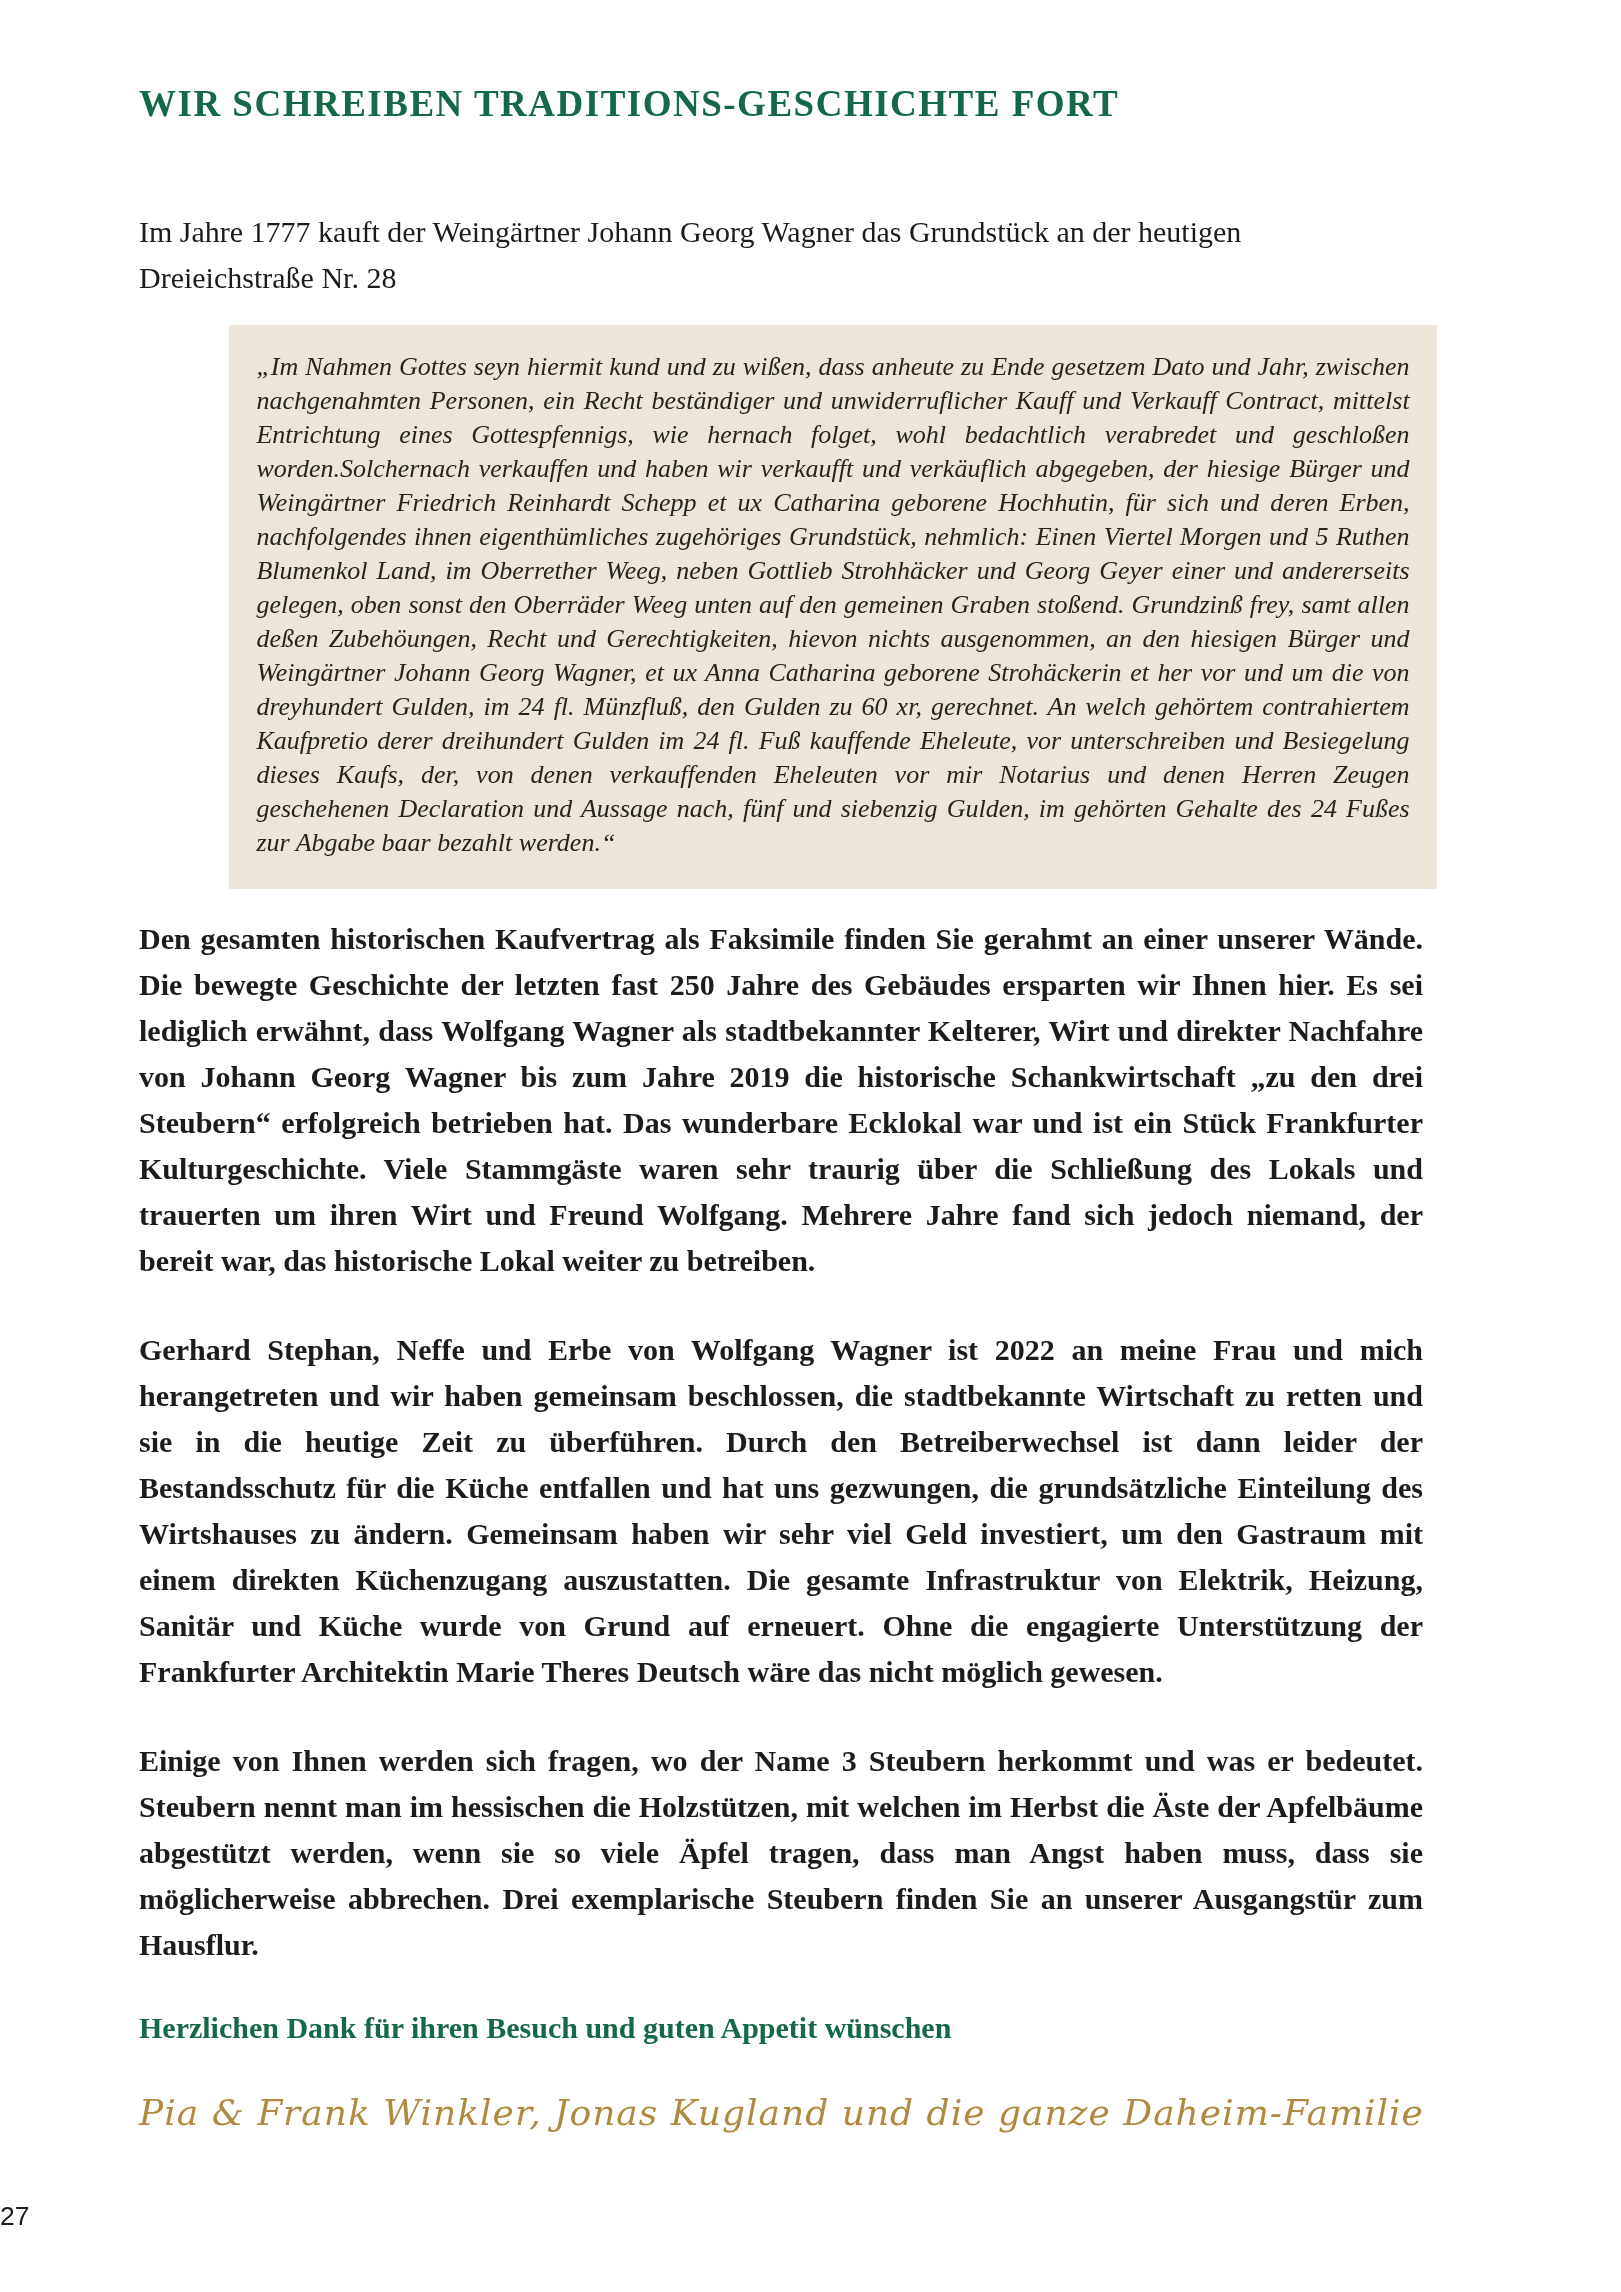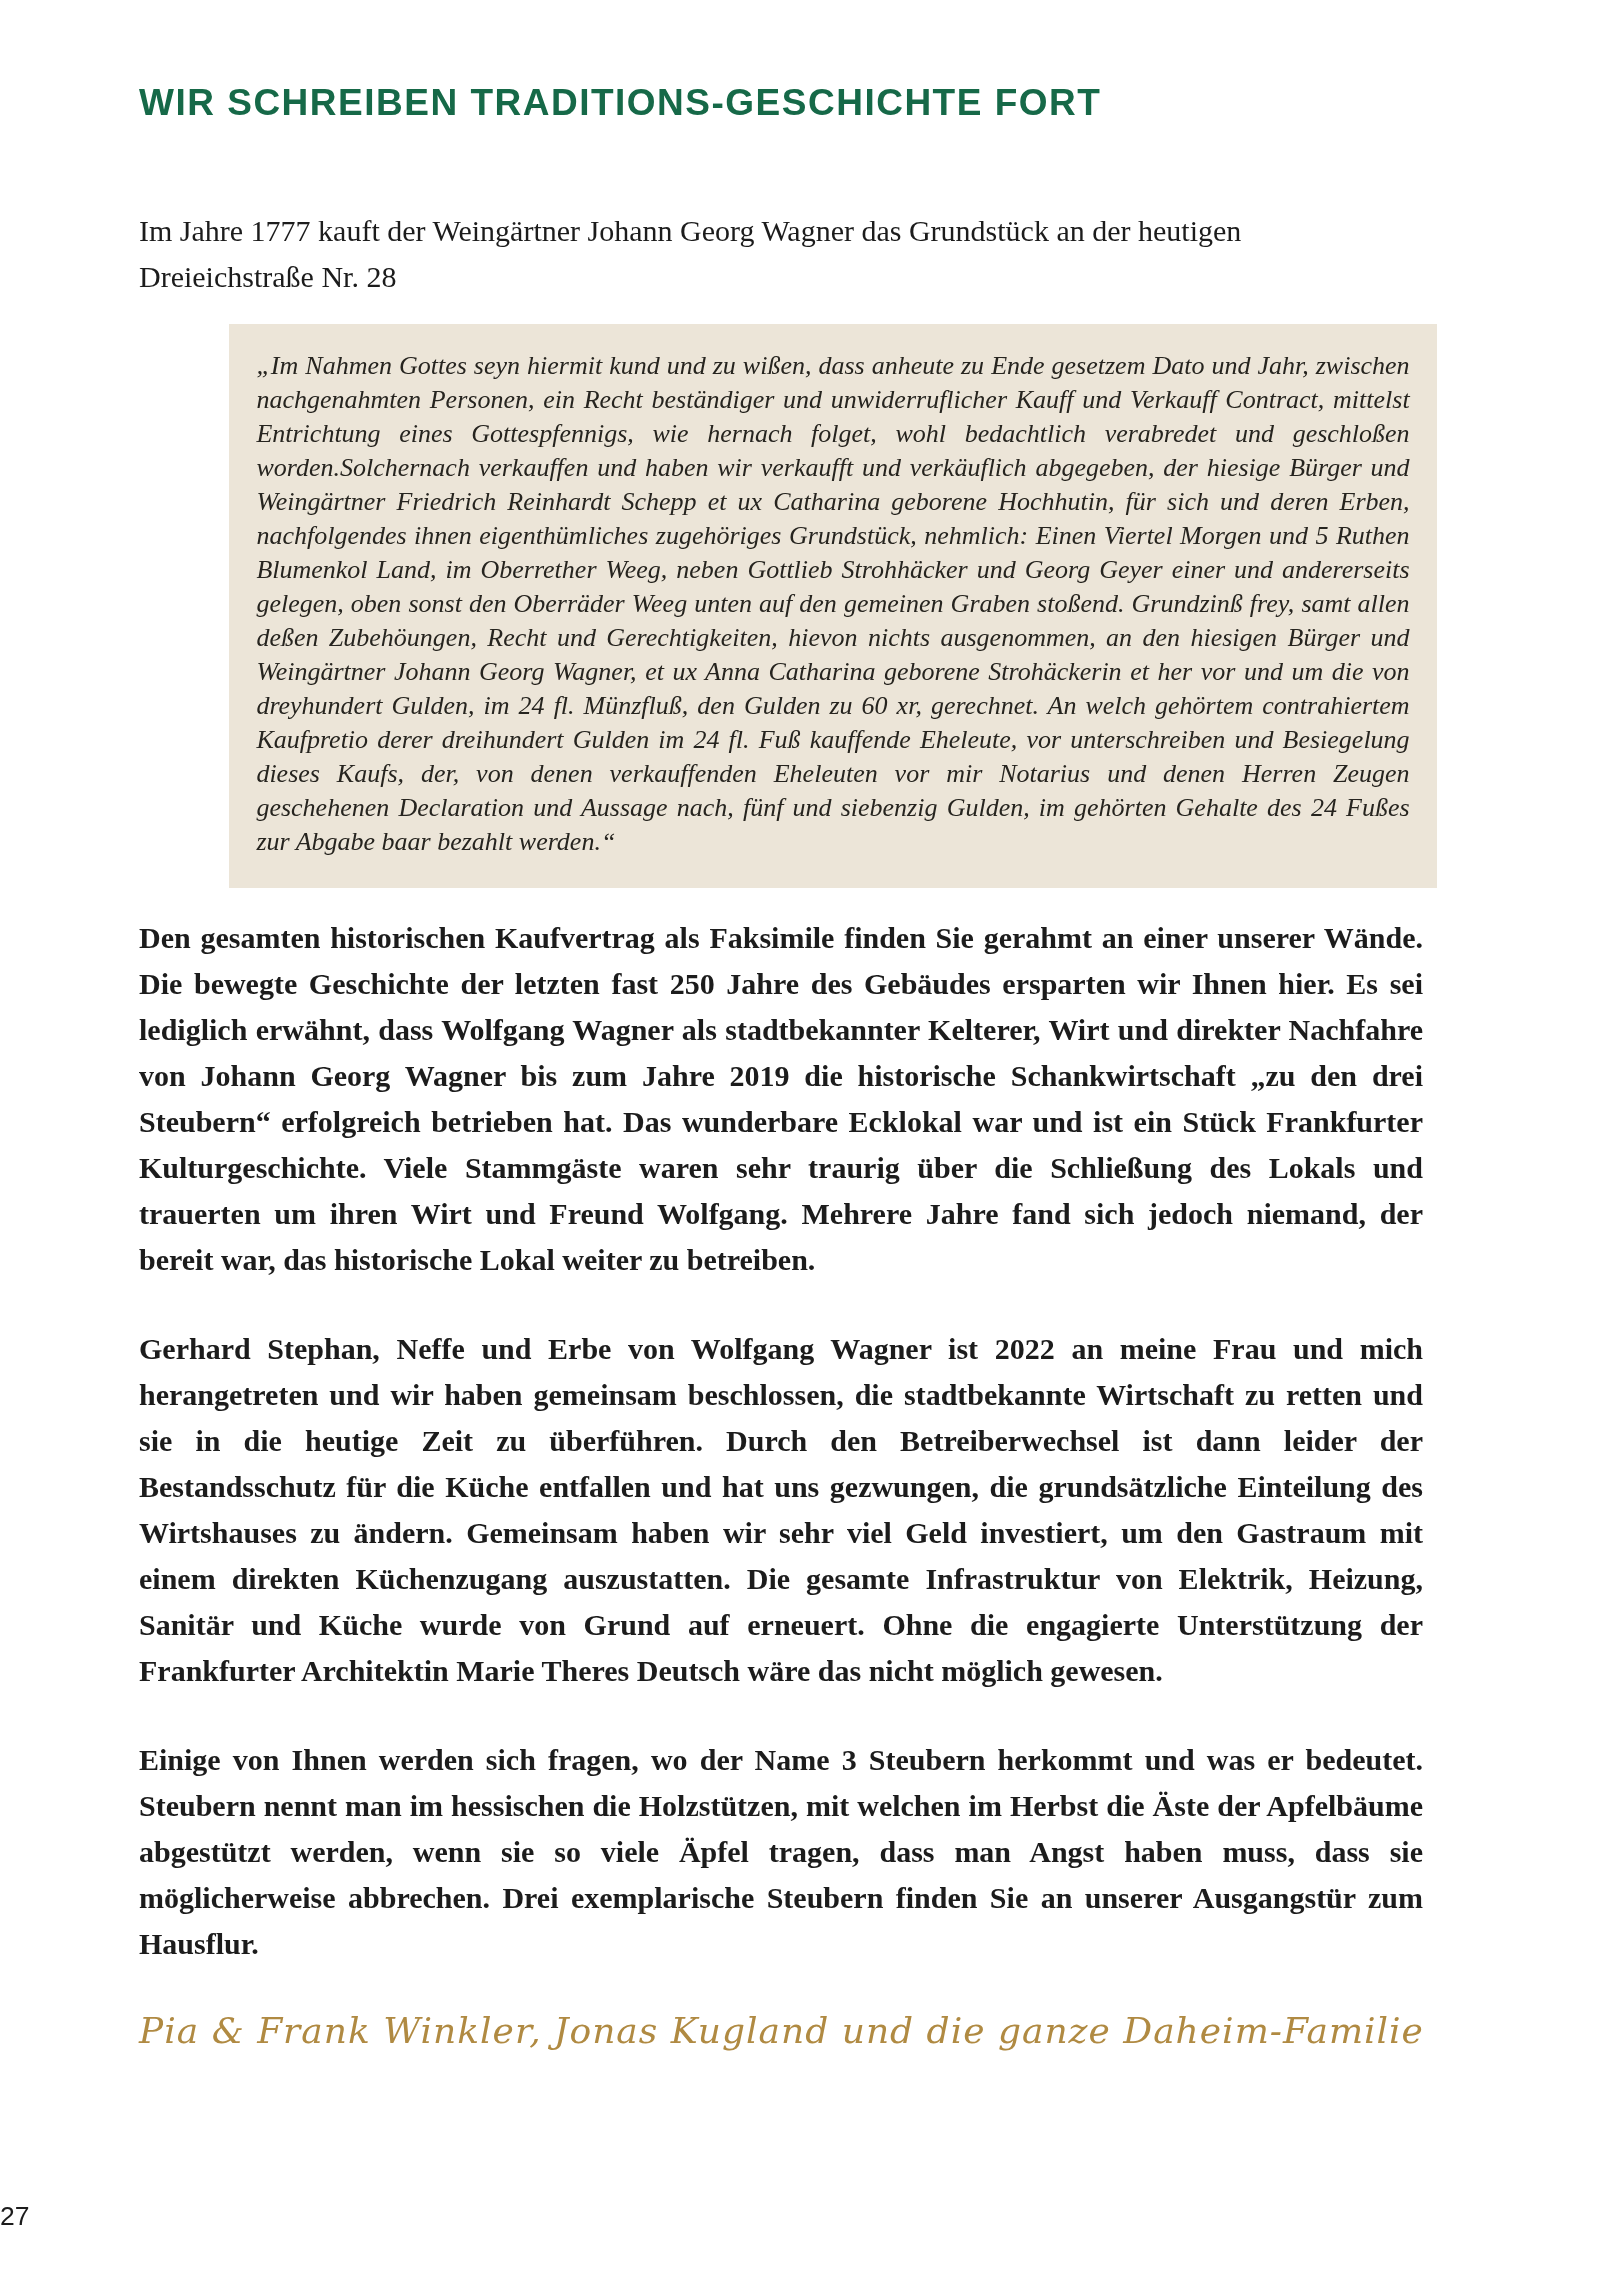--- a/index.html
+++ b/index.html
@@ -8,21 +8,21 @@
     position: relative;
     width: 1621px;
     height: 2293px;
     background: #ffffff;
     font-family: "Liberation Serif", serif;
     color: #1c1c1c;
     padding: 82px 198px 0 139px;
     overflow: hidden;
   }
   .heading {
-    font-family: Liberation Sans, sans-serif;
+    font-family: Liberation Serif, serif;
     font-size: 37px;
     font-weight: 600;
     letter-spacing: 1.5px;
     color: #166948;
     margin-bottom: 84px;
   }
   .intro {
     font-size: 30px;
     line-height: 46px;
     margin-bottom: 23.5px;
@@ -87,19 +87,20 @@
   <div class="quote-block">
     <p class="quote-text">„Im Nahmen Gottes seyn hiermit kund und zu wißen, dass anheute zu Ende gesetzem Dato und Jahr, zwischen nachgenahmten Personen, ein Recht beständiger und unwiderruflicher Kauff und Verkauff Contract, mittelst Entrichtung eines Gottespfennigs, wie hernach folget, wohl bedachtlich verabredet und geschloßen worden.Solchernach verkauffen und haben wir verkaufft und verkäuflich abgegeben, der hiesige Bürger und Weingärtner Friedrich Reinhardt Schepp et ux Catharina geborene Hochhutin, für sich und deren Erben, nachfolgendes ihnen eigenthümliches zugehöriges Grundstück, nehmlich: Einen Viertel Morgen und 5 Ruthen Blumenkol Land, im Oberrether Weeg, neben Gottlieb Strohhäcker und Georg Geyer einer und andererseits gelegen, oben sonst den Oberräder Weeg unten auf den gemeinen Graben stoßend. Grundzinß frey, samt allen deßen Zubehöungen, Recht und Gerechtigkeiten, hievon nichts ausgenommen, an den hiesigen Bürger und Weingärtner Johann Georg Wagner, et ux Anna Catharina geborene Strohäckerin et her vor und um die von dreyhundert Gulden, im 24 fl. Münzfluß, den Gulden zu 60 xr, gerechnet. An welch gehörtem contrahiertem Kaufpretio derer dreihundert Gulden im 24 fl. Fuß kauffende Eheleute, vor unterschreiben und Besiegelung dieses Kaufs, der, von denen verkauffenden Eheleuten vor mir Notarius und denen Herren Zeugen geschehenen Declaration und Aussage nach, fünf und siebenzig Gulden, im gehörten Gehalte des 24 Fußes zur Abgabe baar bezahlt werden.“</p>
   </div>
 
   <p class="body-paragraph">Den gesamten historischen Kaufvertrag als Faksimile finden Sie gerahmt an einer unserer Wände. Die bewegte Geschichte der letzten fast 250 Jahre des Gebäudes ersparten wir Ihnen hier. Es sei lediglich erwähnt, dass Wolfgang Wagner als stadtbekannter Kelterer, Wirt und direkter Nachfahre von Johann Georg Wagner bis zum Jahre 2019 die historische Schankwirtschaft „zu den drei Steubern“ erfolgreich betrieben hat. Das wunderbare Ecklokal war und ist ein Stück Frankfurter Kulturgeschichte. Viele Stammgäste waren sehr traurig über die Schließung des Lokals und trauerten um ihren Wirt und Freund Wolfgang. Mehrere Jahre fand sich jedoch niemand, der bereit war, das historische Lokal weiter zu betreiben.</p>
 
   <p class="body-paragraph">Gerhard Stephan, Neffe und Erbe von Wolfgang Wagner ist 2022 an meine Frau und mich herangetreten und wir haben gemeinsam beschlossen, die stadtbekannte Wirtschaft zu retten und sie in die heutige Zeit zu überführen. Durch den Betreiberwechsel ist dann leider der Bestandsschutz für die Küche entfallen und hat uns gezwungen, die grundsätzliche Einteilung des Wirtshauses zu ändern. Gemeinsam haben wir sehr viel Geld investiert, um den Gastraum mit einem direkten Küchenzugang auszustatten. Die gesamte Infrastruktur von Elektrik, Heizung, Sanitär und Küche wurde von Grund auf erneuert. Ohne die engagierte Unterstützung der Frankfurter Architektin Marie Theres Deutsch wäre das nicht möglich gewesen.</p>
 
   <p class="body-paragraph">Einige von Ihnen werden sich fragen, wo der Name 3 Steubern herkommt und was er bedeutet. Steubern nennt man im hessischen die Holzstützen, mit welchen im Herbst die Äste der Apfelbäume abgestützt werden, wenn sie so viele Äpfel tragen, dass man Angst haben muss, dass sie möglicherweise abbrechen. Drei exemplarische Steubern finden Sie an unserer Ausgangstür zum Hausflur.</p>
 
+  <p class="thanks">Herzlichen Dank für ihren Besuch und guten Appetit wünschen</p>
 
   <p class="signature">Pia &amp; Frank Winkler, Jonas Kugland und die ganze Daheim-Familie</p>
 
   <div class="page-number">27</div>
 
 </div>
 
 
 </body></html>

